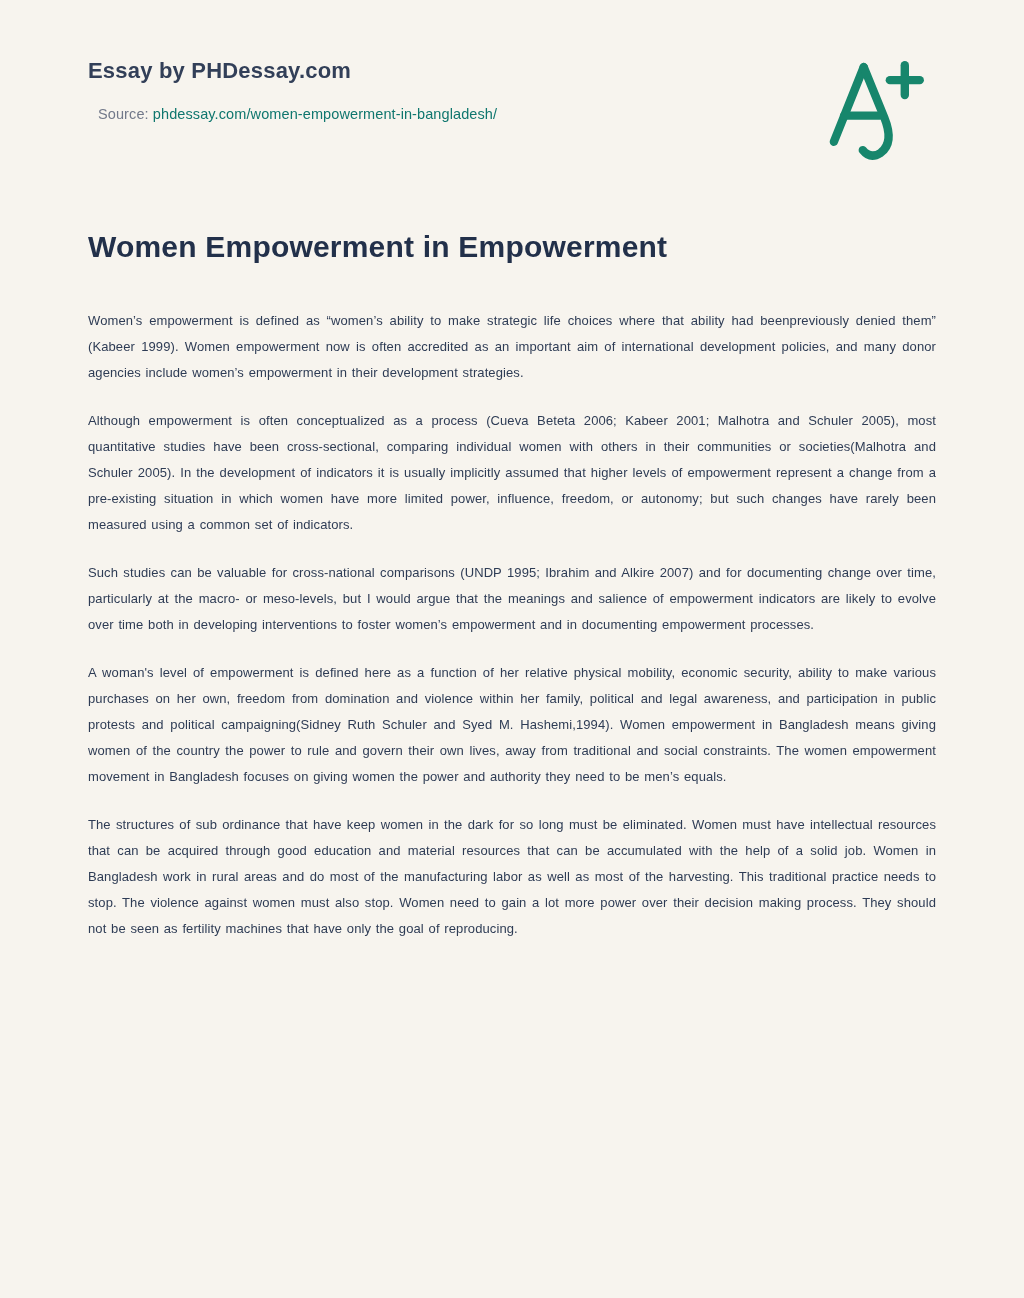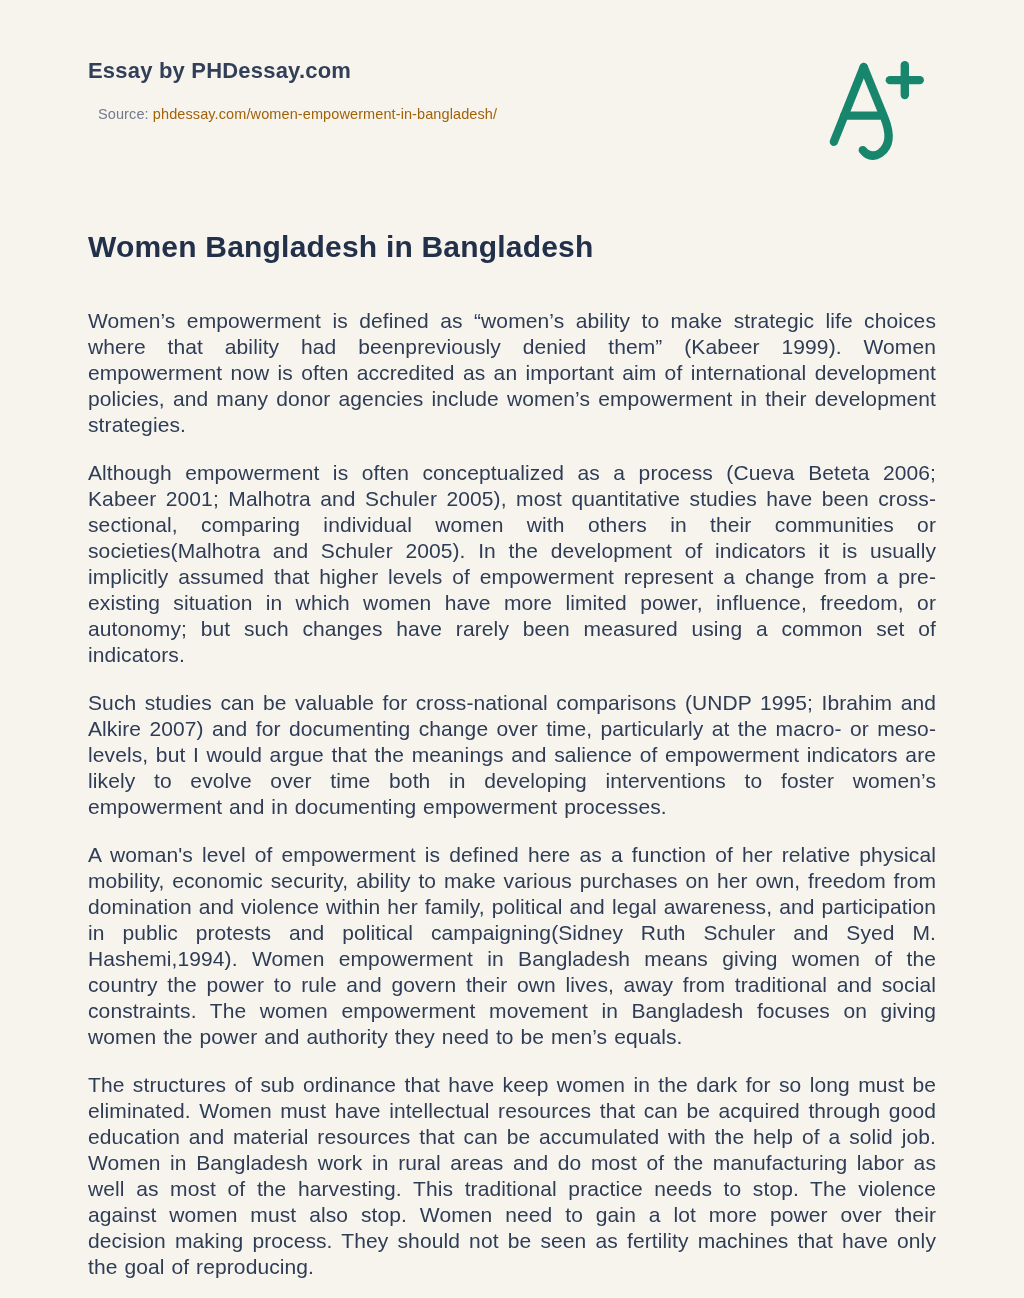--- a/index.html
+++ b/index.html
@@ -30,21 +30,21 @@
     letter-spacing: 0.2px;
     margin-top: 4px;
   }
   .source-row {
     margin-top: 22px;
     font-size: 14.5px;
     letter-spacing: 0.1px;
   }
   .source-label { color: #72798a; margin-left: 10px; }
   .source-link {
-    color: #a16207;
+    color: #0f766e;
     text-decoration: none;
     cursor: pointer;
   }
   .logo-wrap {
     width: 104px;
     height: 112px;
     margin-right: 10px;
     flex-shrink: 0;
   }
   .page-title {
@@ -52,21 +52,21 @@
     font-size: 30px;
     font-weight: 700;
     color: #22304a;
     letter-spacing: 0.2px;
   }
   .article-body {
     margin-top: 44px;
   }
   .article-body p {
     margin: 0 0 22px 0;
-    font-size: 21px;
+    font-size: 13px;
     line-height: 26px;
     text-align: justify;
     text-justify: inter-word;
     color: #2e3c55;
     letter-spacing: 0.1px;
     word-spacing: 1px;
   }
 </style>
 </head>
 <body>
@@ -92,21 +92,21 @@
 
           <path d="M23 66 L61 66"></path>
 
           <path d="M88 12 L88 44"></path>
           <path d="M72 28 L104 28"></path>
         </g>
       </svg>
     </div>
   </div>
 
-  <h1 class="page-title">Women Bangladesh in Bangladesh</h1>
+  <h1 class="page-title">Women Empowerment in Empowerment</h1>
 
   <div class="article-body">
     <p>Women’s empowerment is defined as “women’s ability to make strategic life choices where that ability had beenpreviously denied them” (Kabeer 1999). Women empowerment now is often accredited as an important aim of international development policies, and many donor agencies include women’s empowerment in their development strategies.</p>
     <p>Although empowerment is often conceptualized as a process (Cueva Beteta 2006; Kabeer 2001; Malhotra and Schuler 2005), most quantitative studies have been cross-sectional, comparing individual women with others in their communities or societies(Malhotra and Schuler 2005). In the development of indicators it is usually implicitly assumed that higher levels of empowerment represent a change from a pre-existing situation in which women have more limited power, influence, freedom, or autonomy; but such changes have rarely been measured using a common set of indicators.</p>
     <p>Such studies can be valuable for cross-national comparisons (UNDP 1995; Ibrahim and Alkire 2007) and for documenting change over time, particularly at the macro- or meso-levels, but I would argue that the meanings and salience of empowerment indicators are likely to evolve over time both in developing interventions to foster women’s empowerment and in documenting empowerment processes.</p>
     <p>A woman's level of empowerment is defined here as a function of her relative physical mobility, economic security, ability to make various purchases on her own, freedom from domination and violence within her family, political and legal awareness, and participation in public protests and political campaigning(Sidney Ruth Schuler and Syed M. Hashemi,1994). Women empowerment in Bangladesh means giving women of the country the power to rule and govern their own lives, away from traditional and social constraints. The women empowerment movement in Bangladesh focuses on giving women the power and authority they need to be men’s equals.</p>
     <p>The structures of sub ordinance that have keep women in the dark for so long must be eliminated. Women must have intellectual resources that can be acquired through good education and material resources that can be accumulated with the help of a solid job. Women in Bangladesh work in rural areas and do most of the manufacturing labor as well as most of the harvesting. This traditional practice needs to stop. The violence against women must also stop. Women need to gain a lot more power over their decision making process. They should not be seen as fertility machines that have only the goal of reproducing.</p>
   </div>
 
 </div>

